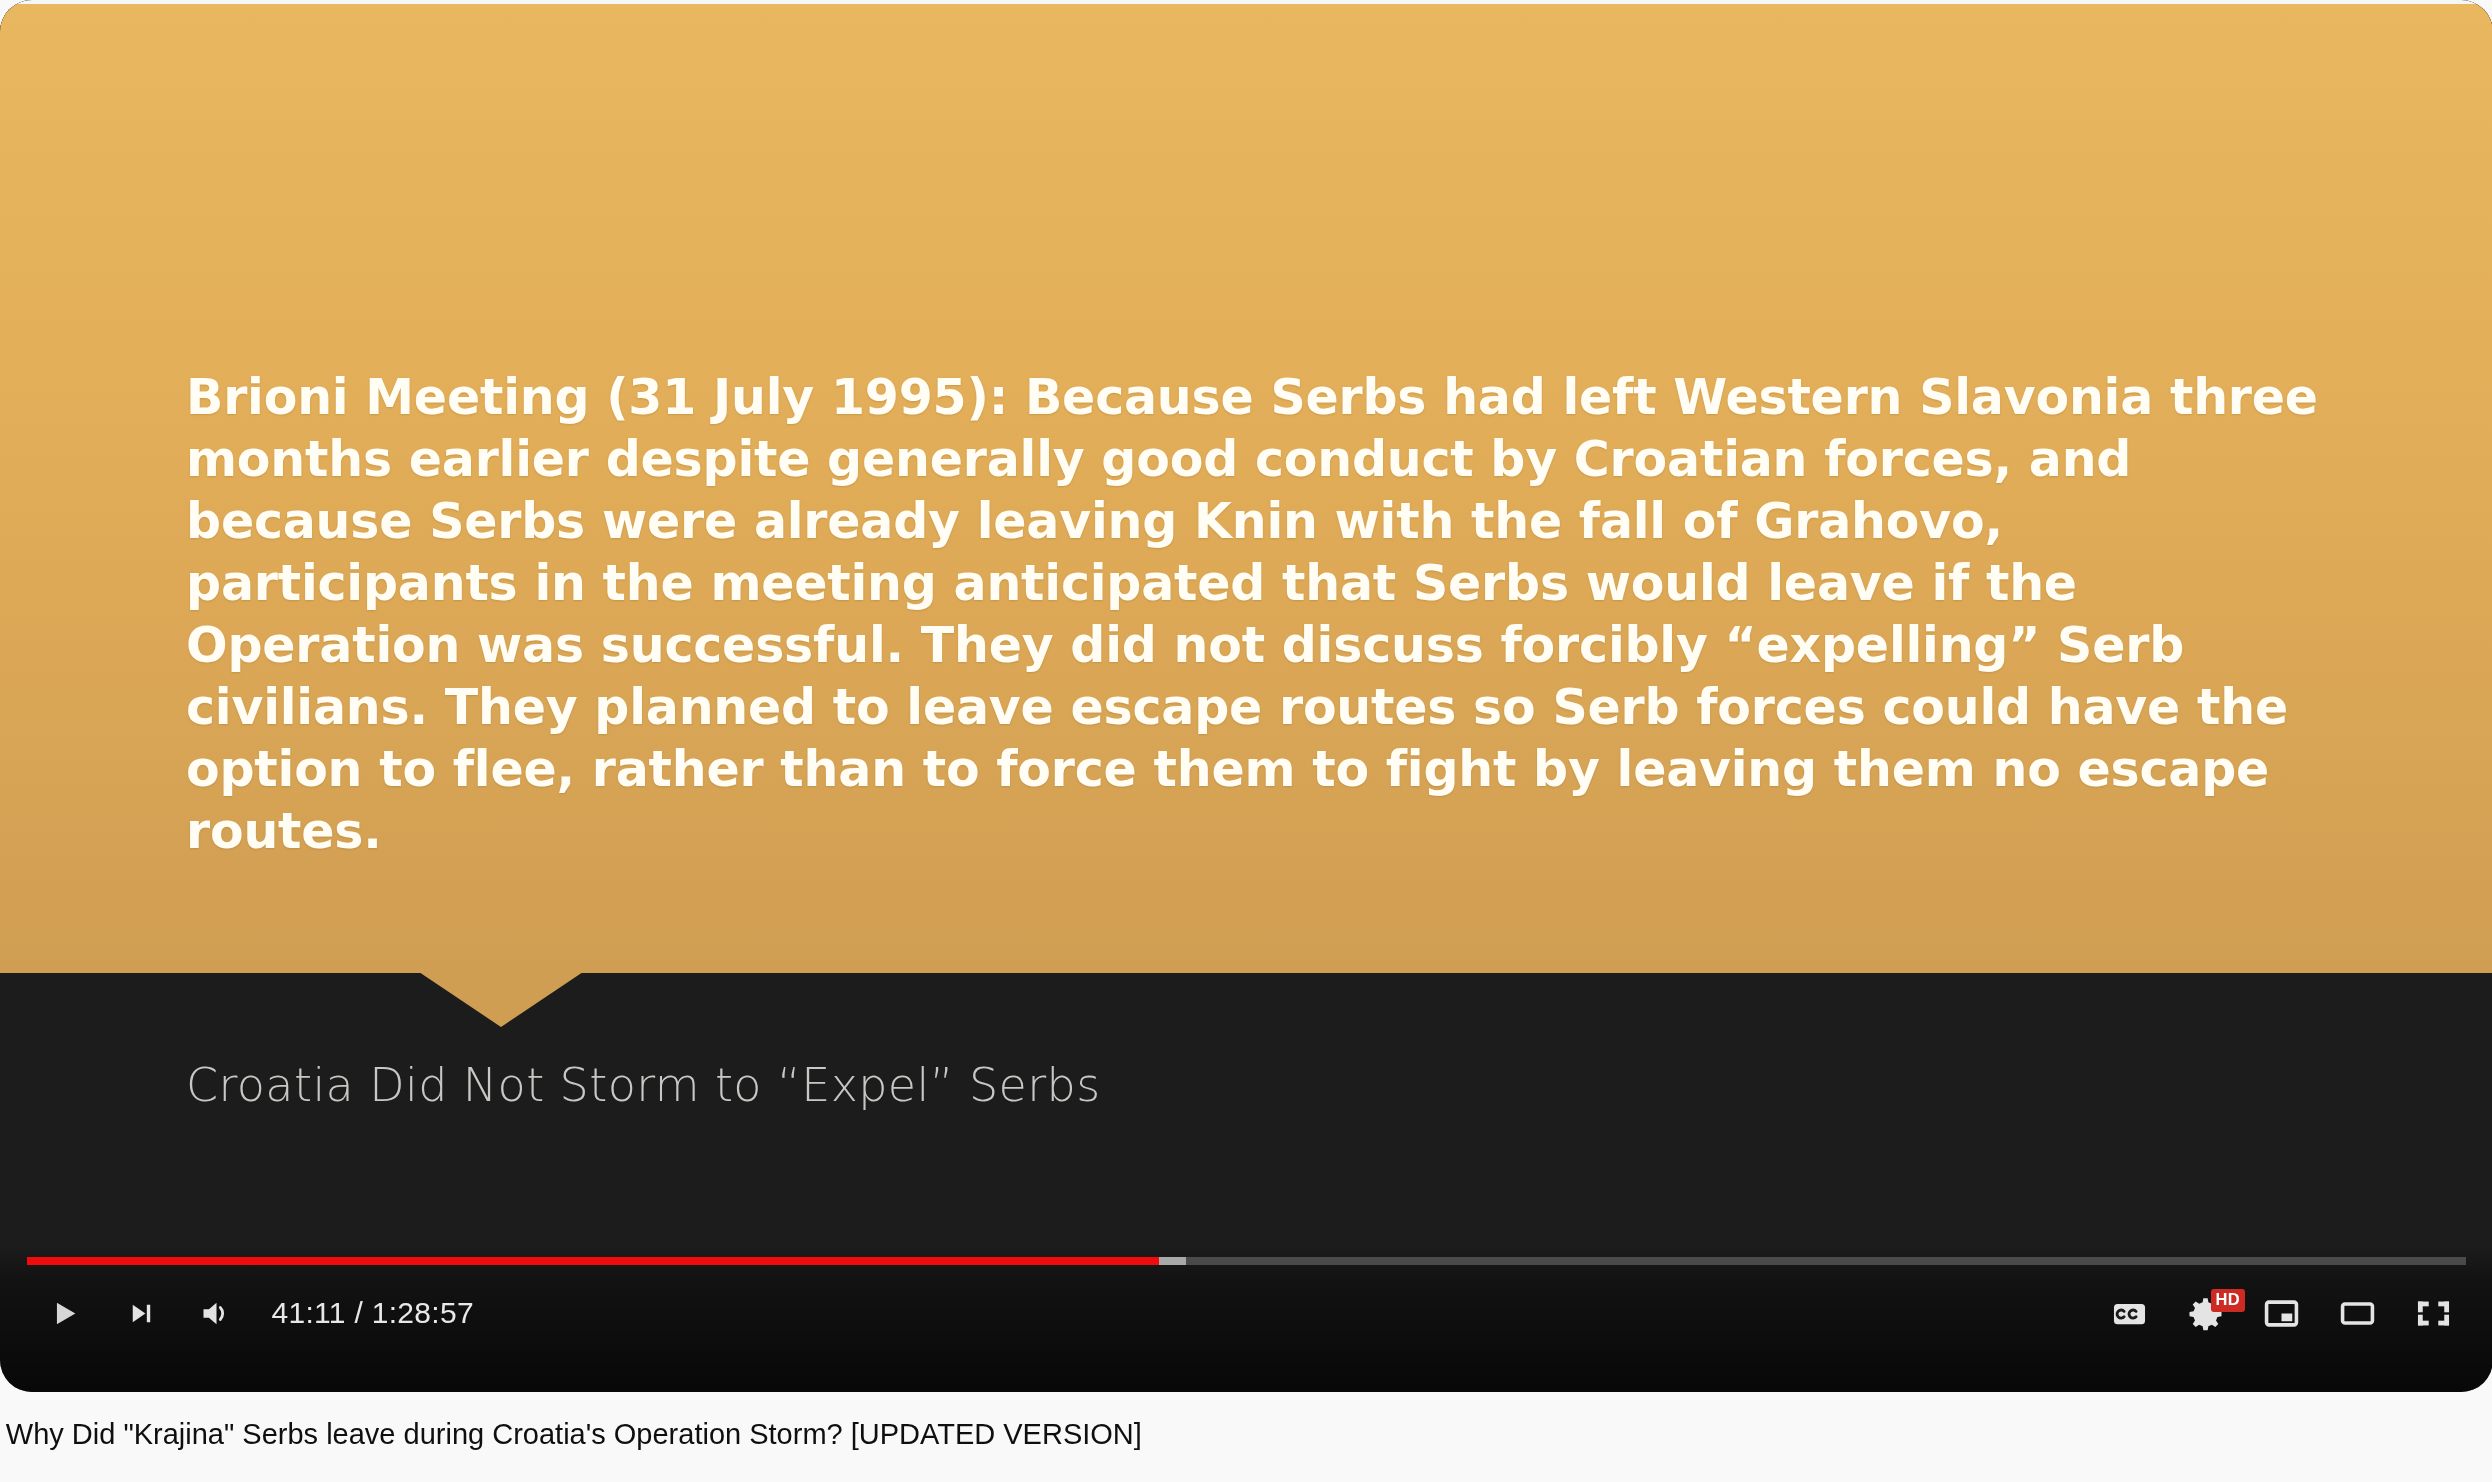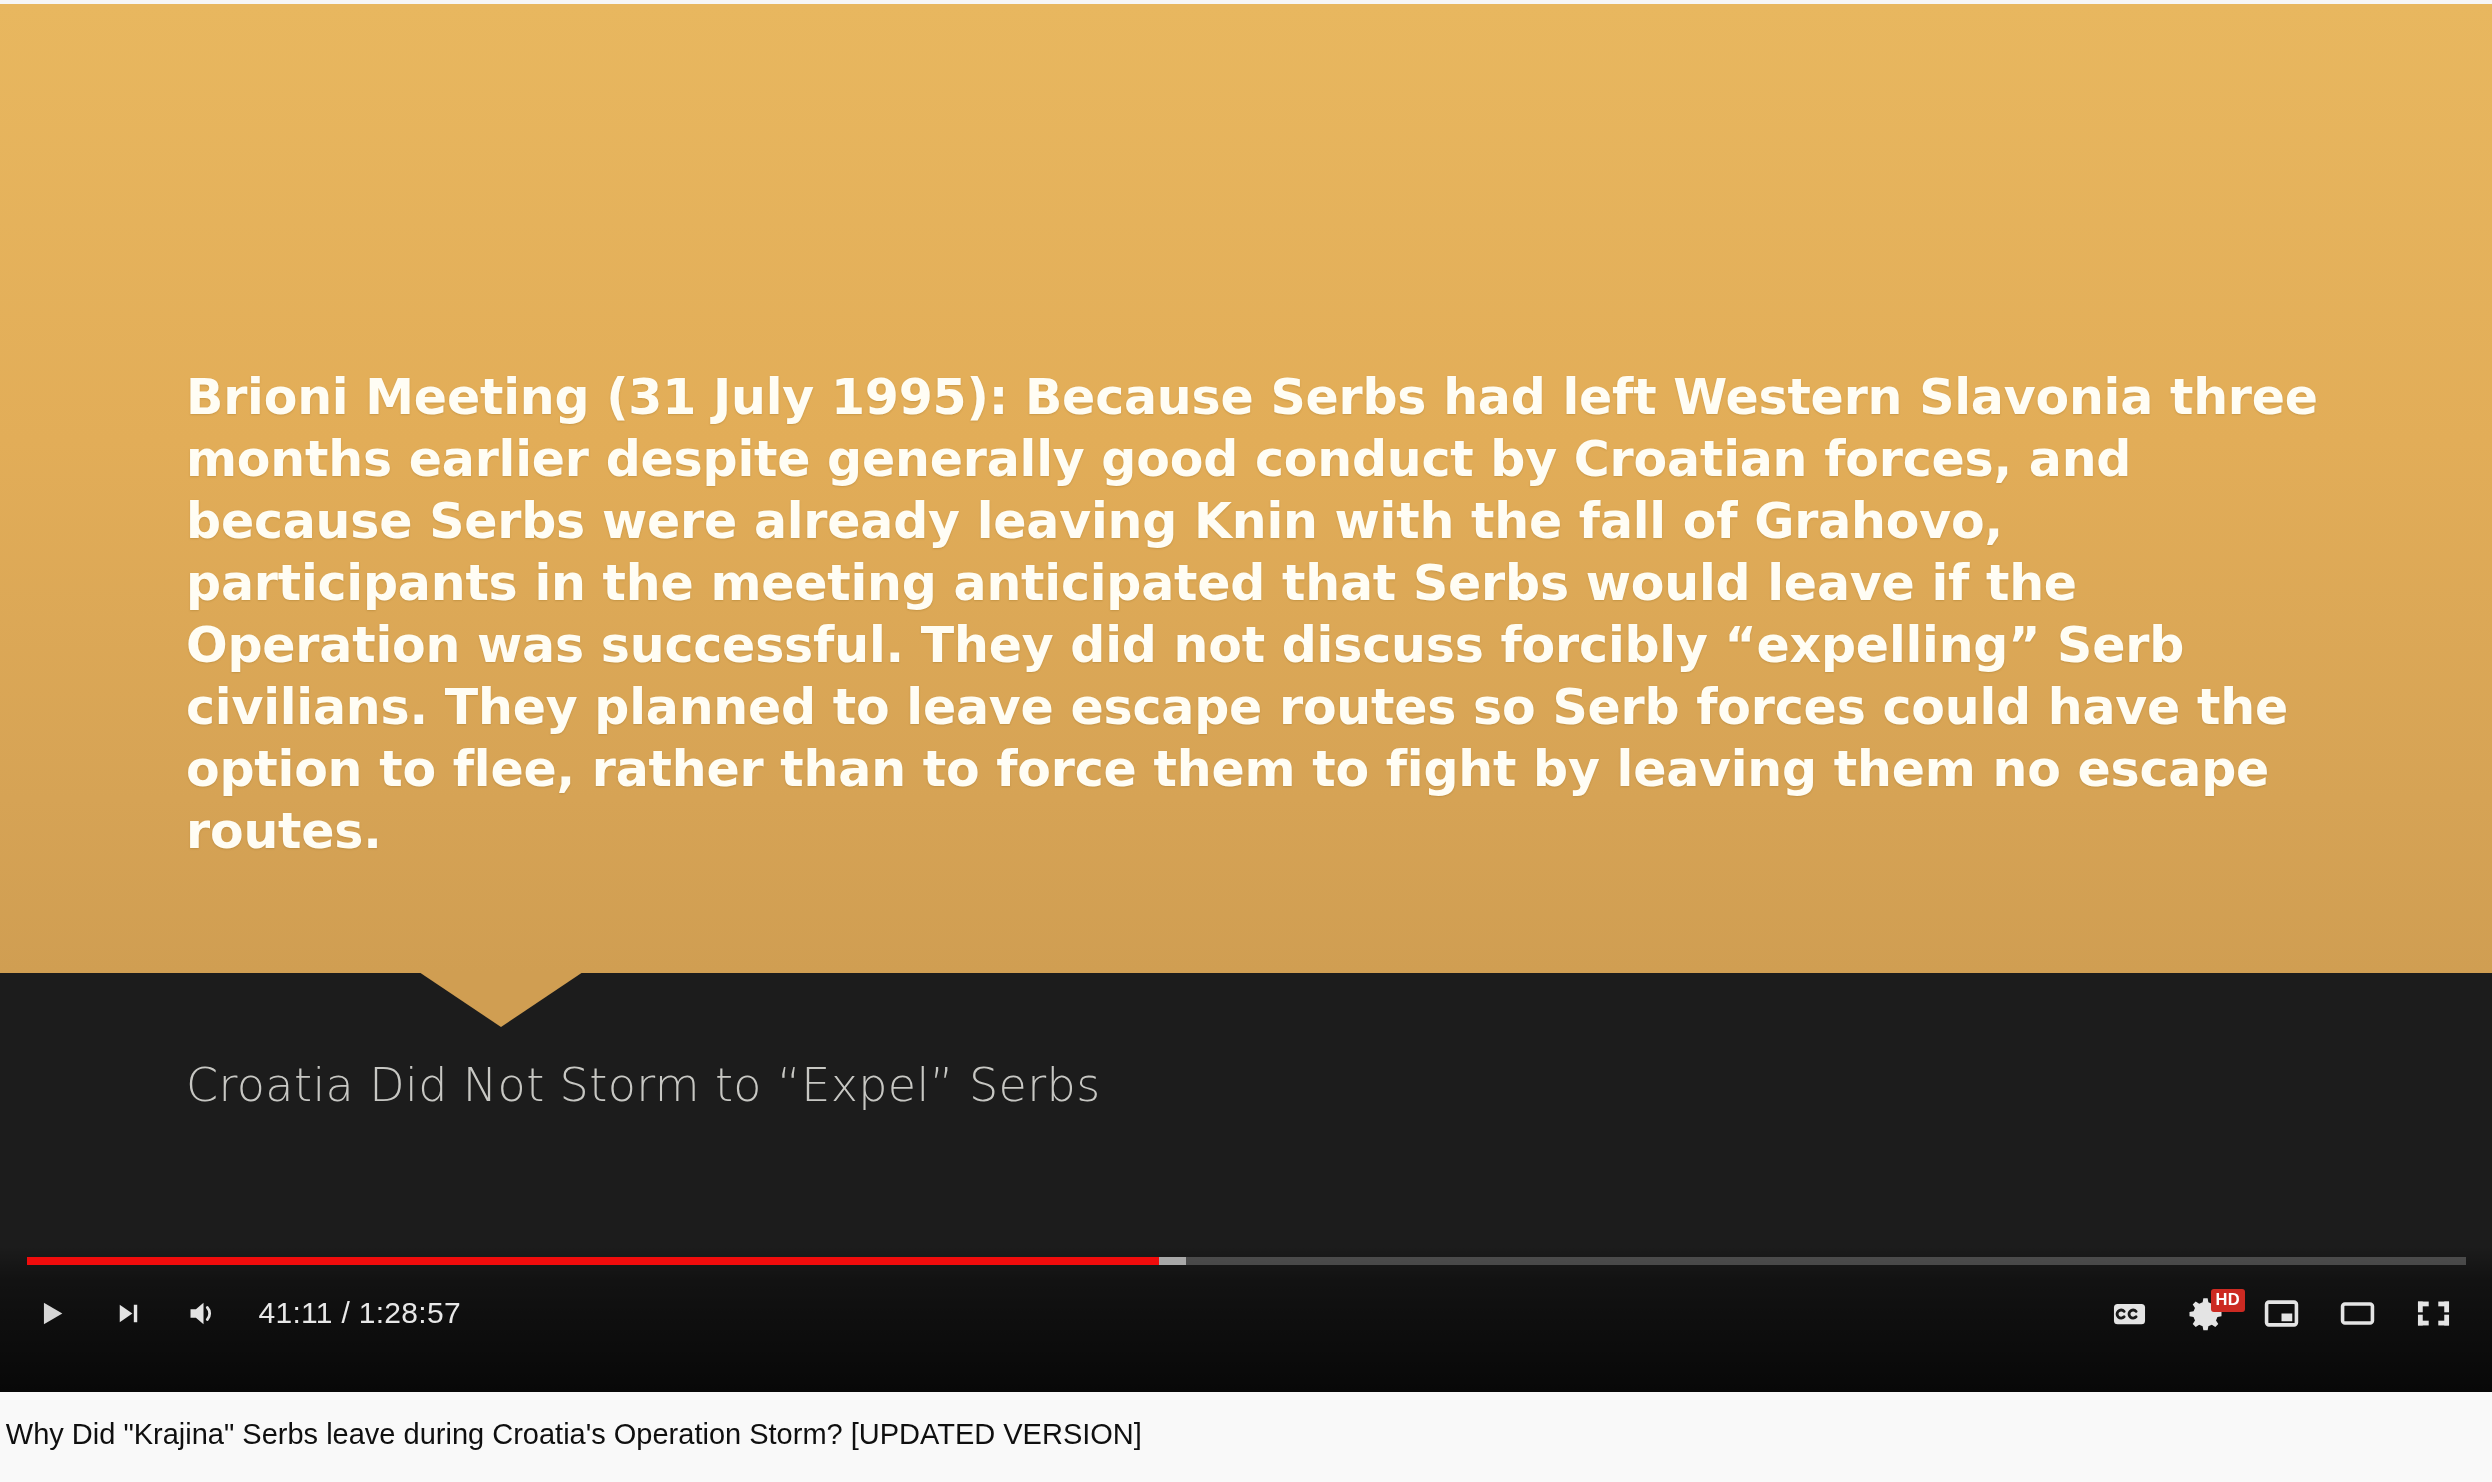--- a/index.html
+++ b/index.html
@@ -24,20 +24,21 @@
 
   
   #player {
     position: absolute;
     left: 0;
     top: 0;
     width: 2493px;
     height: 1392px;
     background: #1c1c1c;
     overflow: hidden;
+    border-radius: 32px;
   }
 
   
   #top-hairline {
     position: absolute;
     left: 0; top: 0;
     width: 100%;
     height: 3.9px;
     background: #f6f6f6;
     z-index: 9;
@@ -135,21 +136,21 @@
     position: absolute;
     left: 0; top: 0;
     height: 8.7px;
     width: 46.4%;
     background: #f00c0c;
   }
 
   
   #buttons-left {
     position: absolute;
-    left: 13px;
+    left: 26px;
     top: 29px;
     display: flex;
     align-items: center;
     height: 76px;
   }
   #buttons-right {
     position: absolute;
     right: 21.3px;
     top: 29px;
     display: flex;

